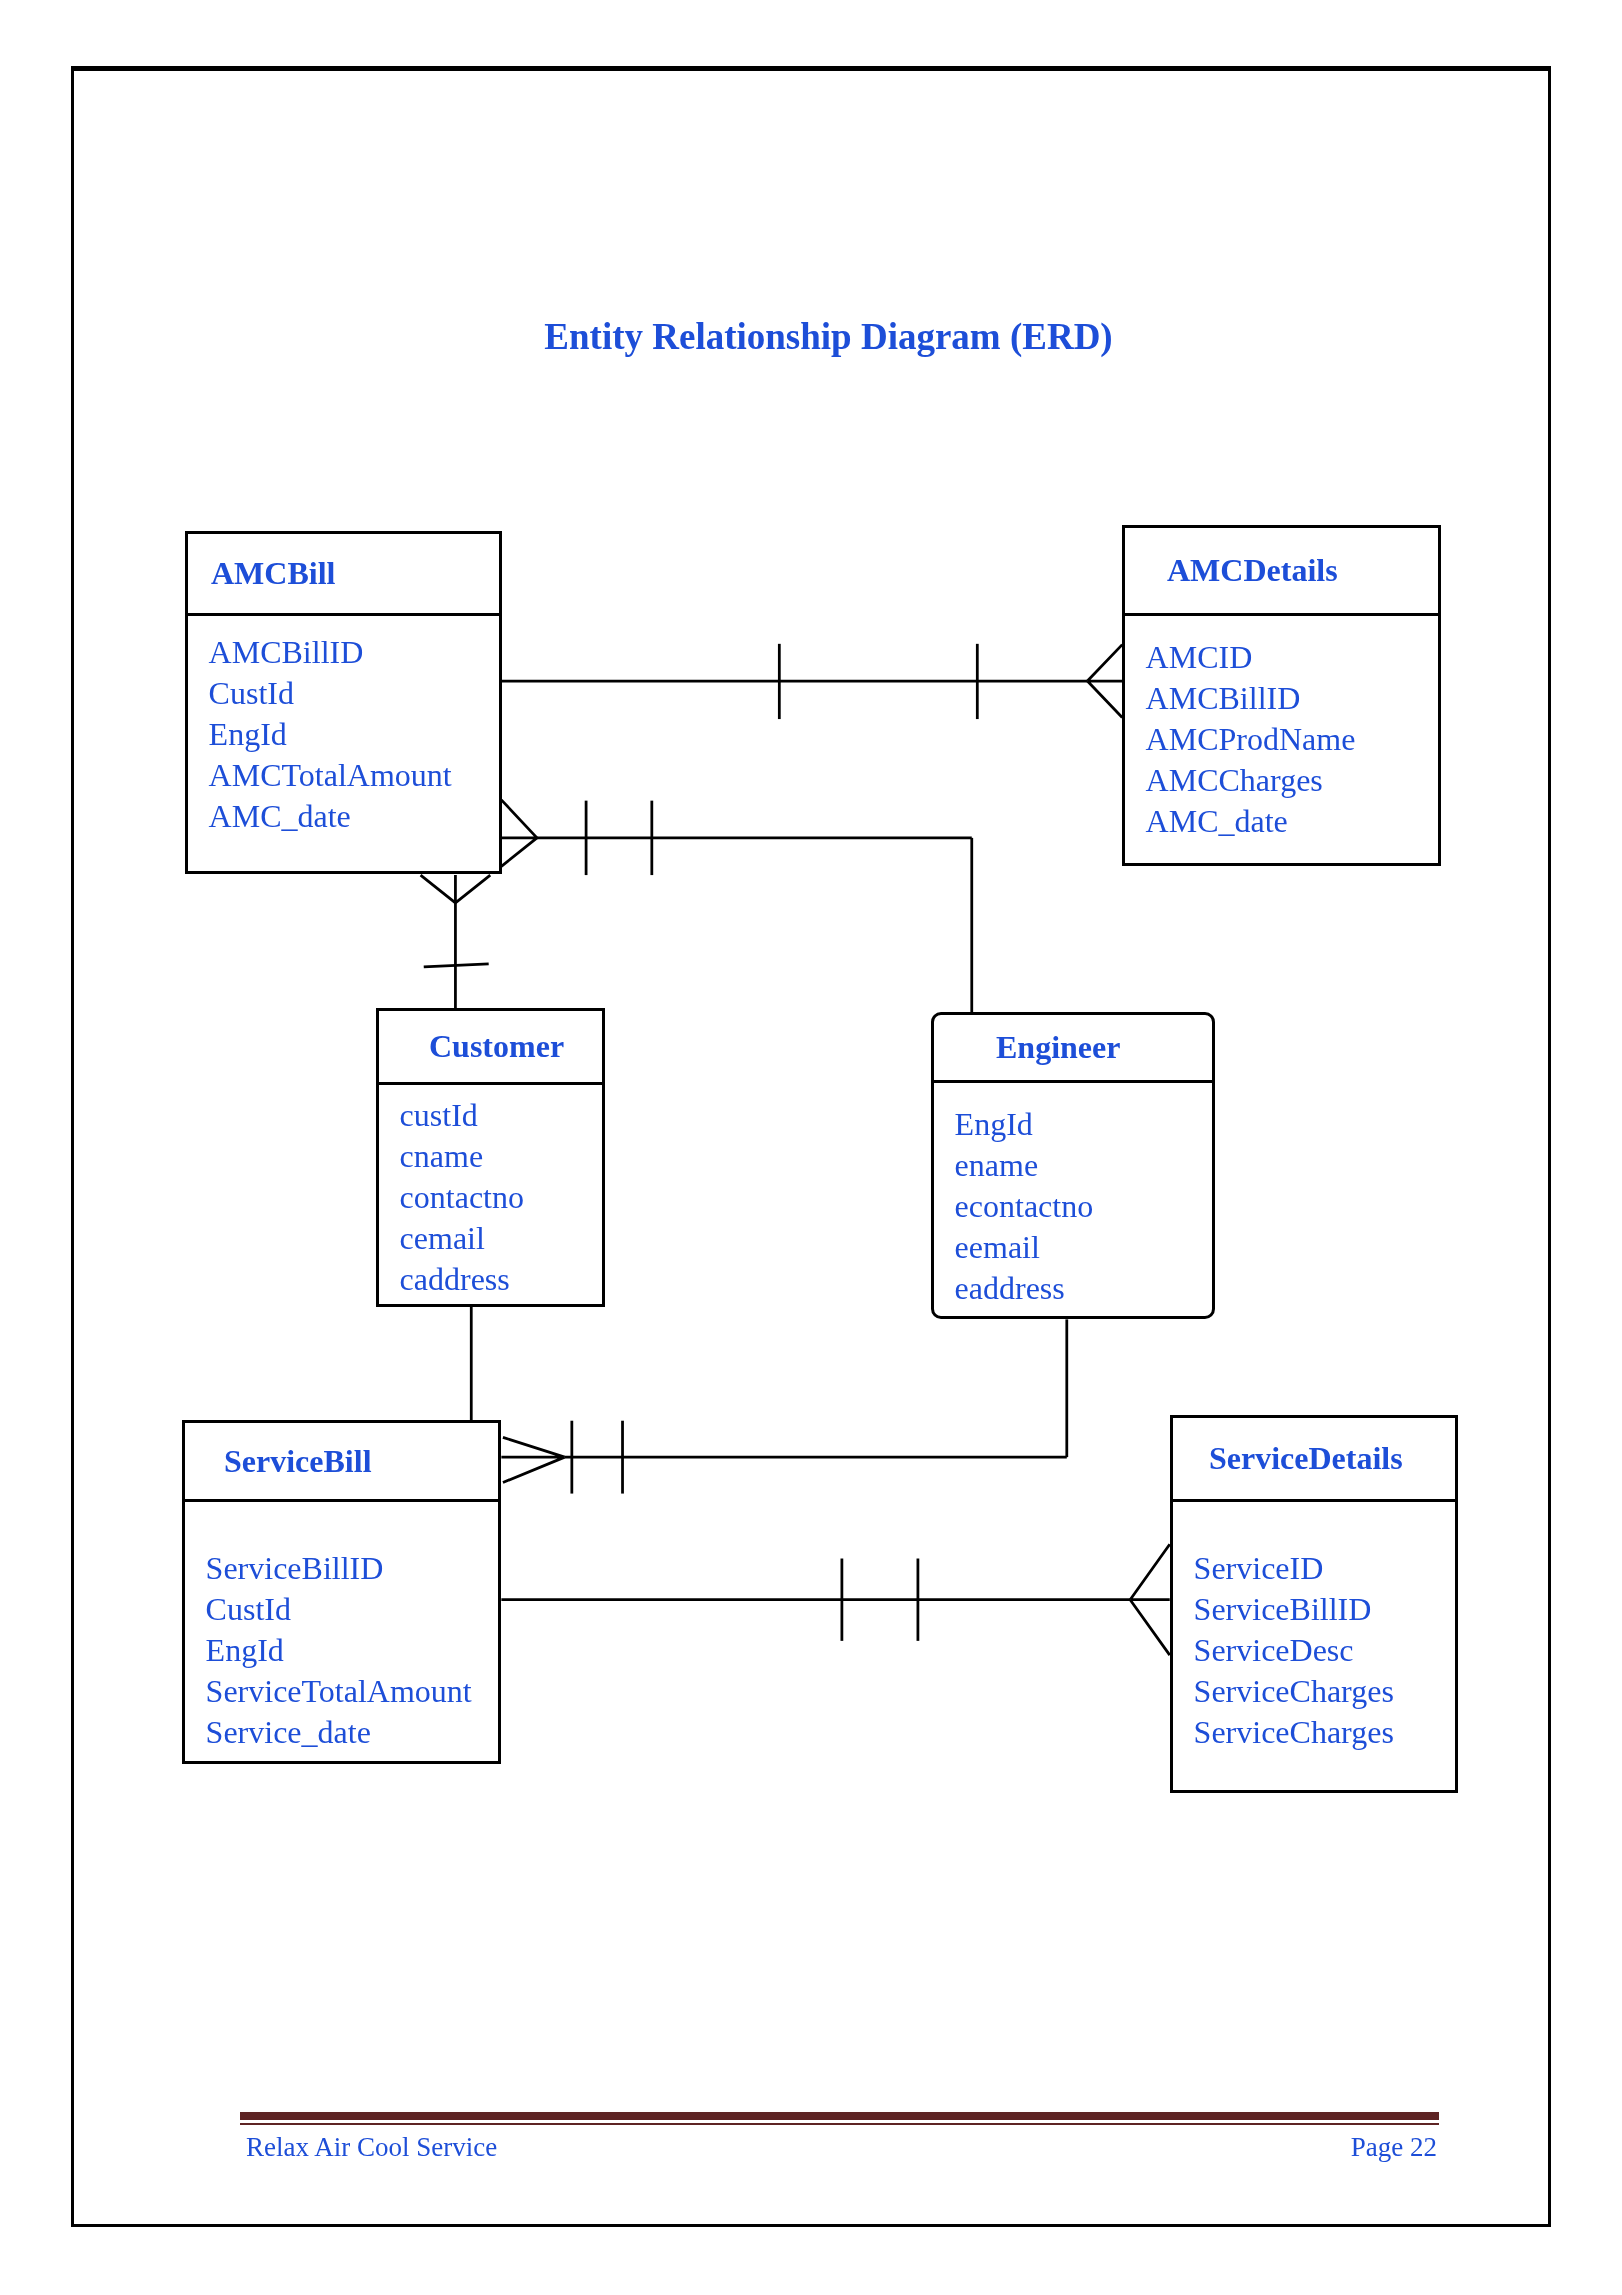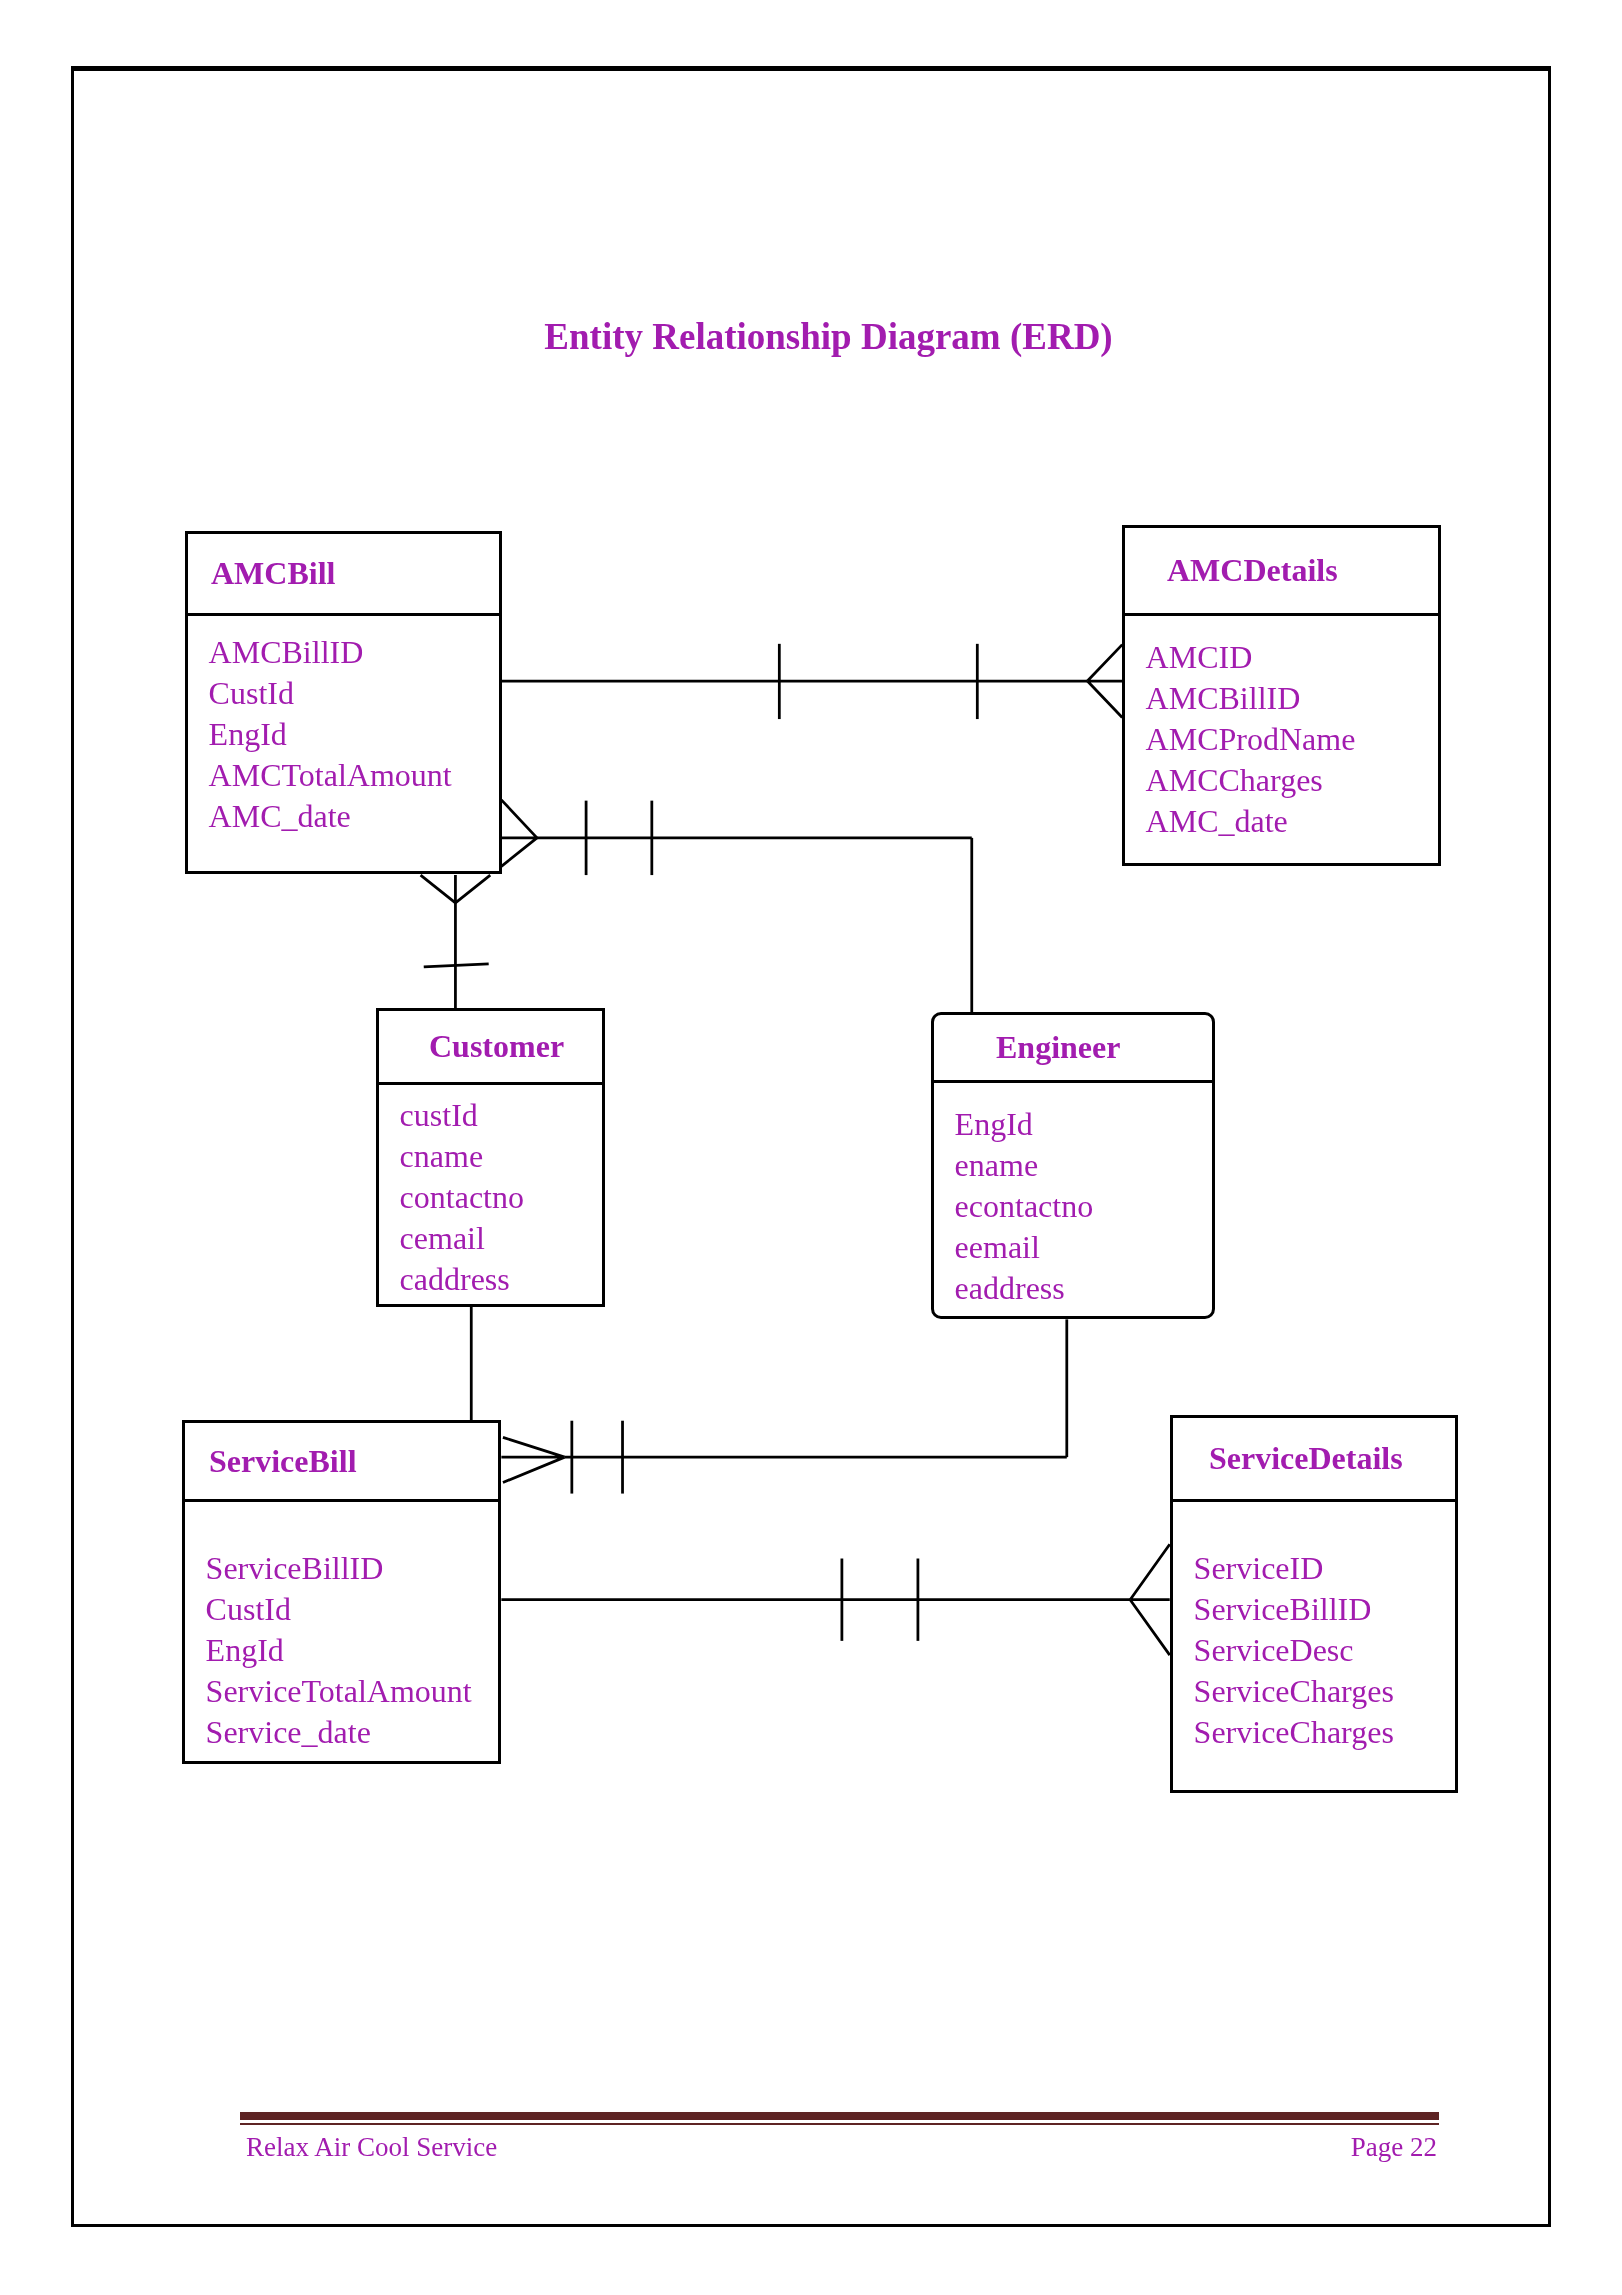--- a/index.html
+++ b/index.html
@@ -1,21 +1,21 @@
 <!DOCTYPE html>
 <html style="font-size:12.7px"><head>
 <meta charset="utf-8">
 <style>
   html,body{margin:0;padding:0;background:#ffffff;}
   .canvas{
     position:relative;
     width:1622px;height:2295px;
     background:#ffffff;
     font-family:"Liberation Serif","DejaVu Serif",serif;
-    color:#a21caf;
+    color:#1d4ed8;
     overflow:hidden;
   }
   .page-border{
     position:absolute;
     left:71px;top:66px;width:1480px;height:2161px;
     border:3.2px solid #000;
     border-top-width:5.5px;
     box-sizing:border-box;
     background:#fff;
   }
@@ -140,21 +140,21 @@
     <div class="entity-body" style="padding:20.6px 0 0 20.6px;">
       <div class="attr">EngId</div>
       <div class="attr">ename</div>
       <div class="attr">econtactno</div>
       <div class="attr">eemail</div>
       <div class="attr">eaddress</div>
     </div>
   </div>
 
   <div class="entity" style="left:182px;top:1420px;width:319px;height:344px;">
-    <div class="entity-header" style="height:79px;padding-left:24px;">
+    <div class="entity-header" style="height:79px;padding-left:39px;">
       <span class="entity-title">ServiceBill</span>
     </div>
     <div class="entity-body" style="padding:46px 0 0 20.6px;">
       <div class="attr">ServiceBillID</div>
       <div class="attr">CustId</div>
       <div class="attr">EngId</div>
       <div class="attr">ServiceTotalAmount</div>
       <div class="attr">Service_date</div>
     </div>
   </div>

